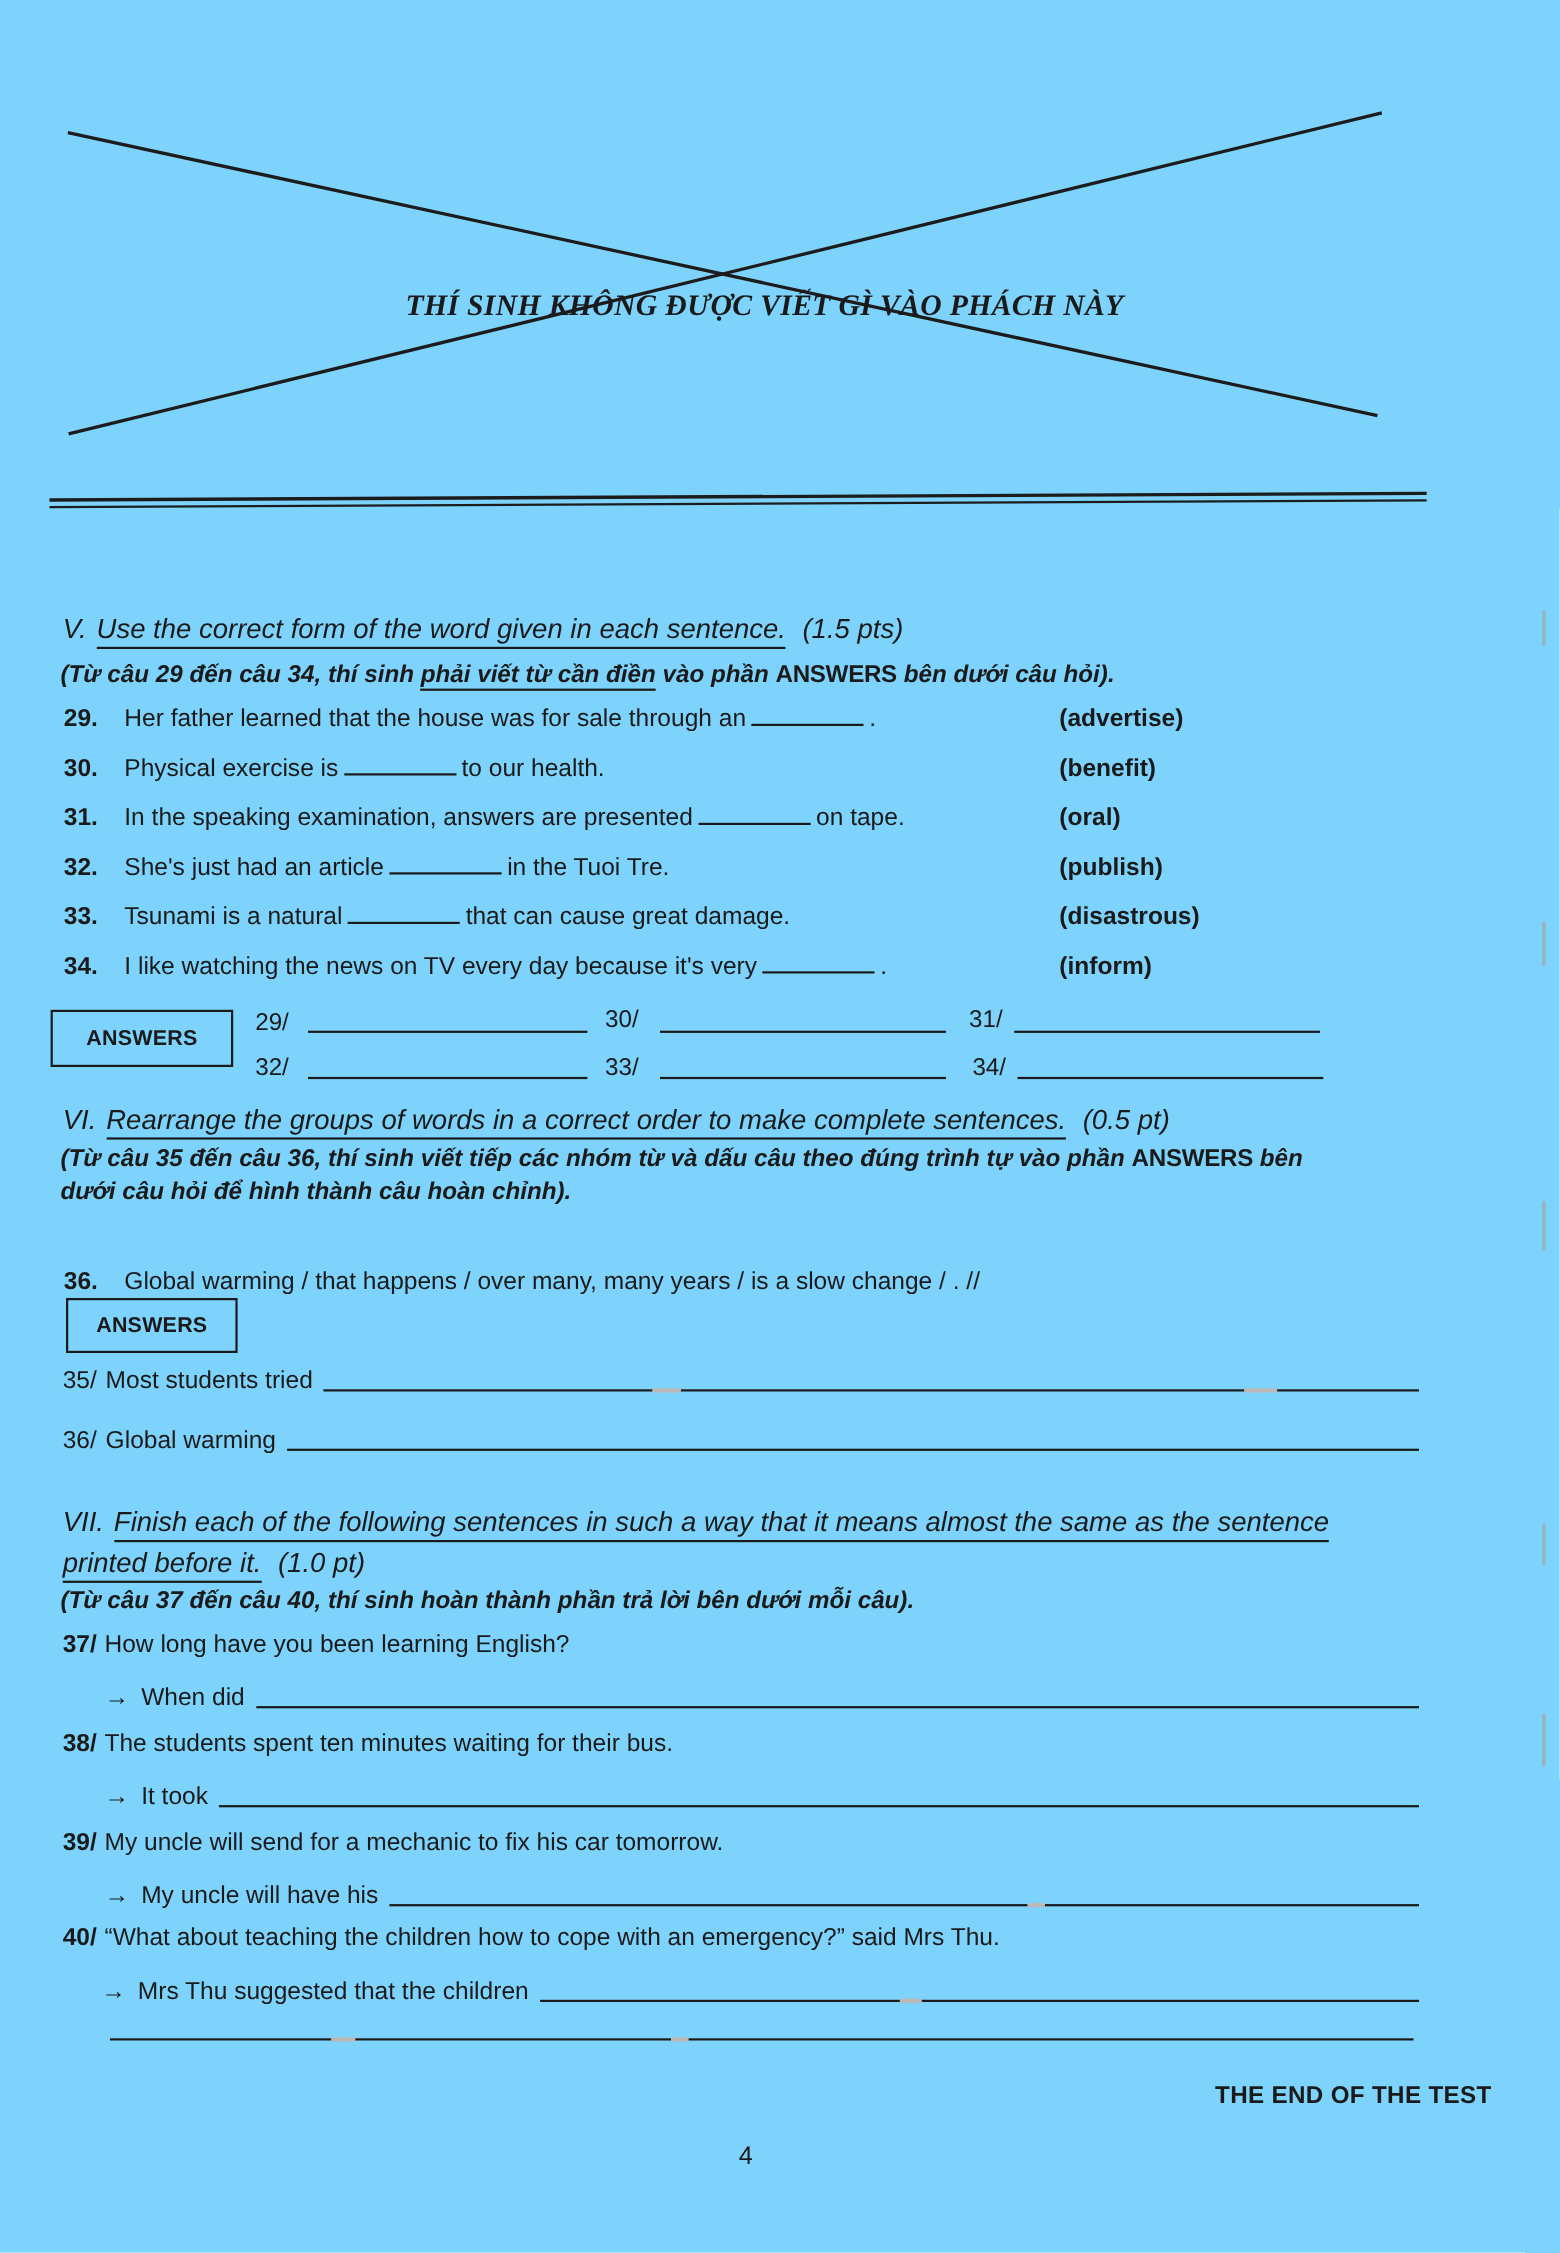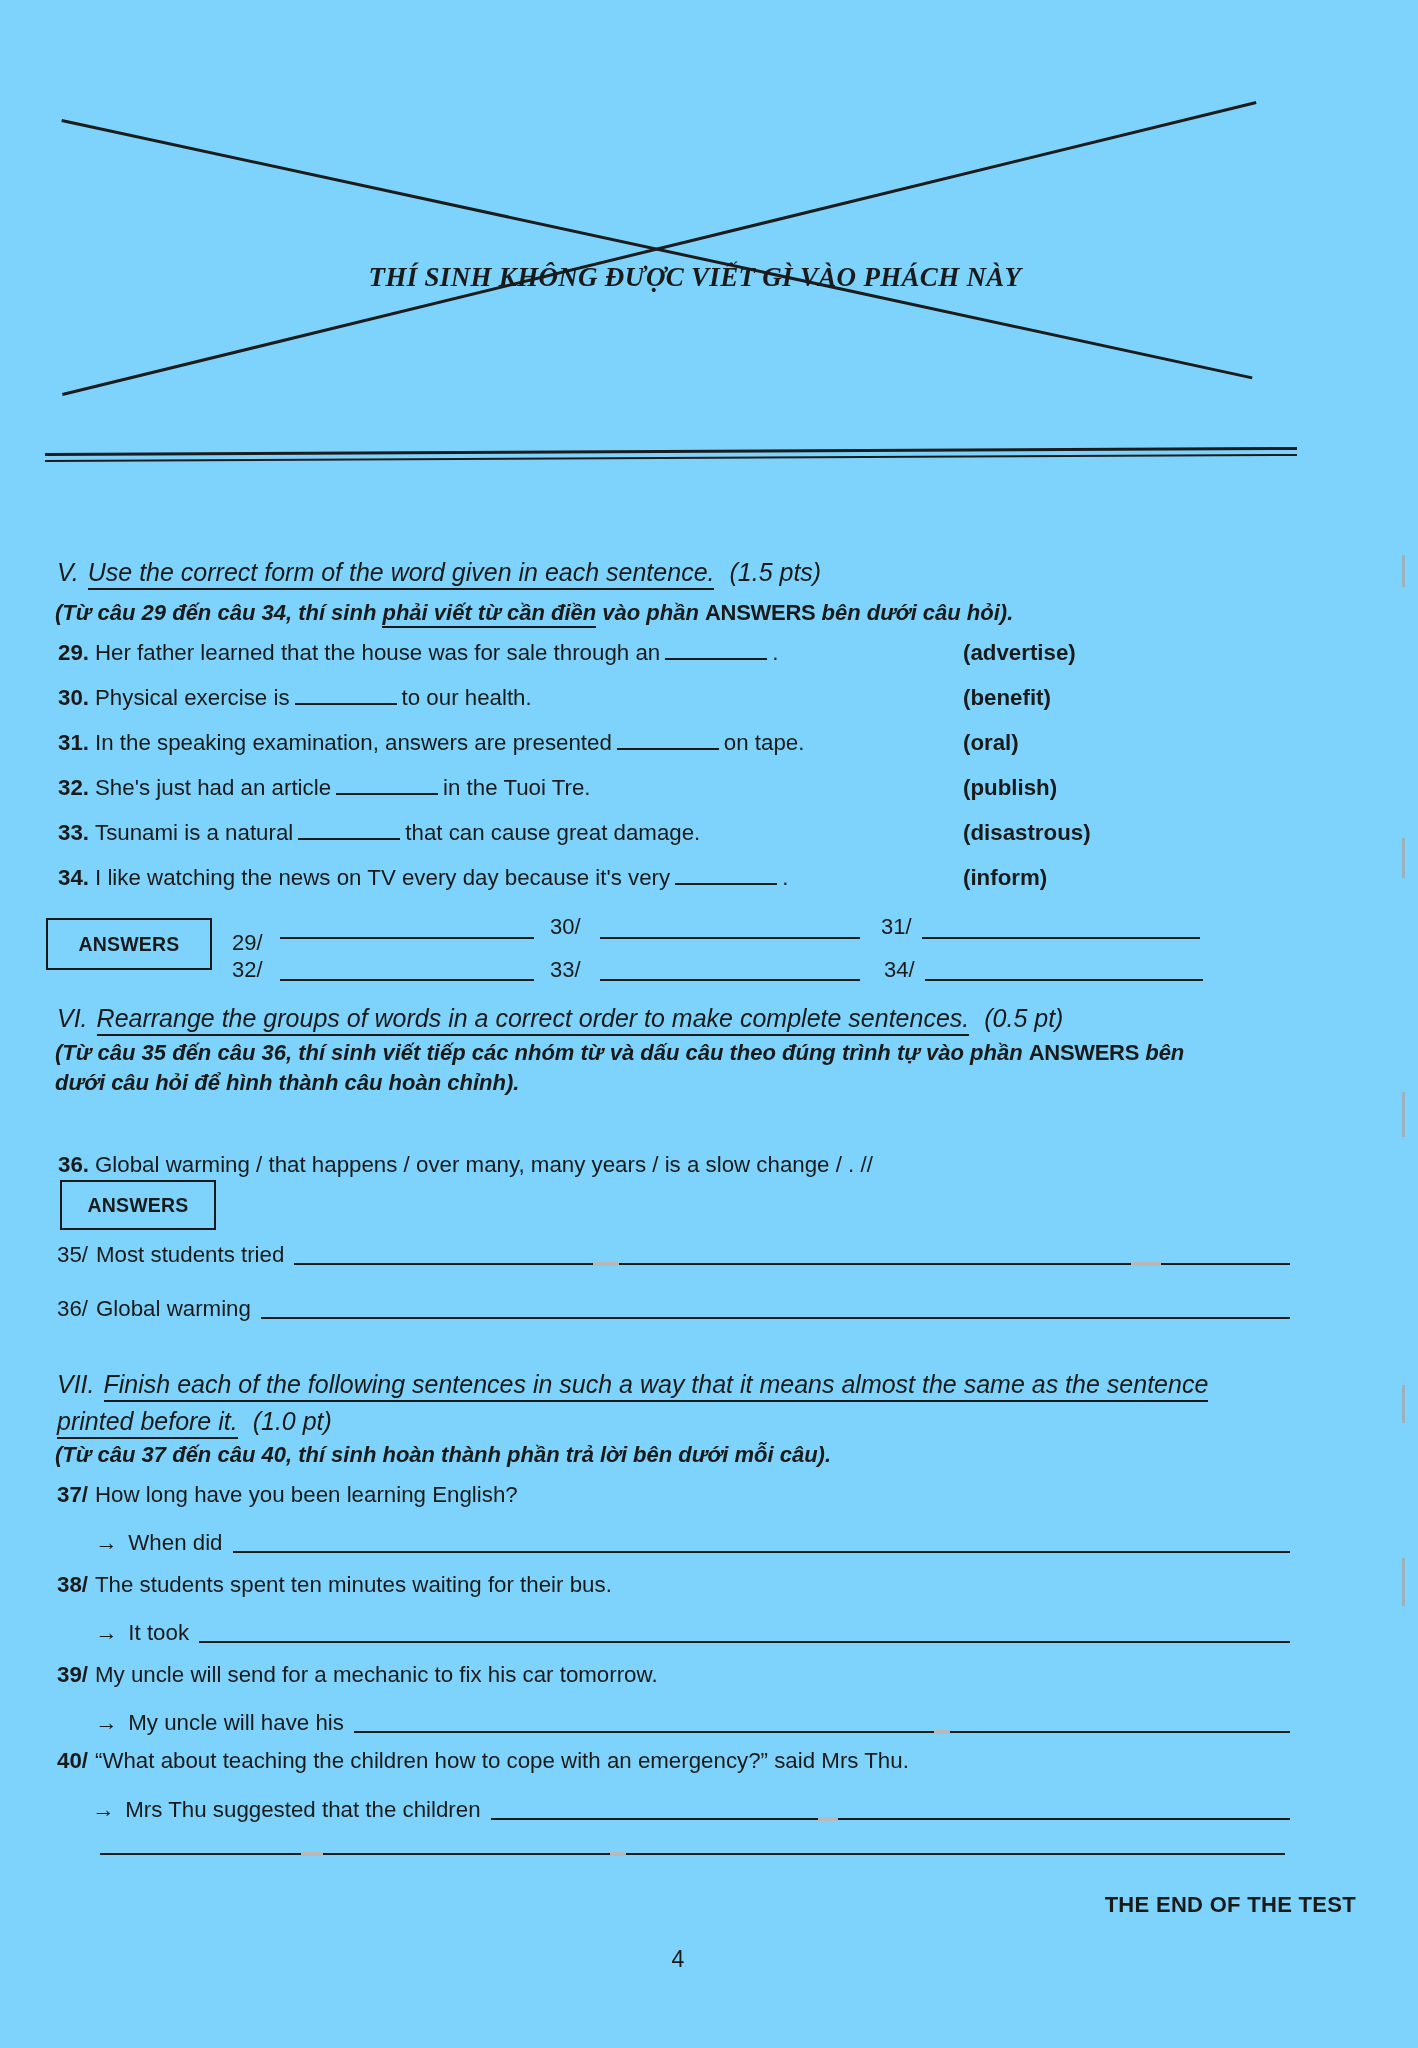--- a/index.html
+++ b/index.html
@@ -31,21 +31,21 @@
   
   .heading{position:absolute;left:57px;font-size:25px;font-weight:normal;font-style:italic;white-space:nowrap;line-height:37px;}
   .hnum{margin-right:9px;}
   .u{border-bottom:2.6px solid #1a1a1a;padding-bottom:2px;}
   .pts{margin-left:15px;}
   .vn{position:absolute;left:55px;font-size:22px;font-weight:bold;font-style:italic;line-height:30px;white-space:nowrap;}
   .vn .caps{font-style:normal;letter-spacing:-0.3px;}
   .u2{border-bottom:2.4px solid #1a1a1a;padding-bottom:1px;}
   
   .qrow{position:absolute;left:58px;font-size:22.3px;white-space:nowrap;}
-  .qn{font-weight:bold;margin-right:6px;}
+  .qn{font-weight:bold;margin-right:24px;}
   .blank{display:inline-block;width:102px;border-bottom:2.6px solid #1a1a1a;height:17px;margin:0 5px;}
   .hint{position:absolute;left:905px;font-weight:bold;}
   
   .ansv{position:absolute;left:0;top:908px;width:1418px;height:100px;font-size:22px;}
   .ansbox{
     position:absolute;border:2.6px solid #1a1a1a;
     display:flex;align-items:center;justify-content:center;
     font-weight:bold;font-size:19.5px;letter-spacing:.2px;font-style:normal;
   }
   .ansv .ansbox{left:46px;top:10px;width:162px;height:48px;}
@@ -110,21 +110,21 @@
     <span class="qn">33.</span><span>Tsunami is a natural</span><span class="blank"></span><span>that can cause great damage.</span>
     <span class="hint">(disastrous)</span>
   </div>
   <div class="qrow" style="top:865px">
     <span class="qn">34.</span><span>I like watching the news on TV every day because it's very</span><span class="blank"></span><span>.</span>
     <span class="hint">(inform)</span>
   </div>
 
   <div class="ansv">
     <div class="ansbox">ANSWERS</div>
-    <span class="slot" style="left:232px;top:22px">29/</span>
+    <span class="slot" style="left:232px;top:8px">29/</span>
     <div class="sline" style="left:280px;top:29px;width:254px"></div>
     <span class="slot" style="left:550px;top:6px">30/</span>
     <div class="sline" style="left:600px;top:29px;width:260px"></div>
     <span class="slot" style="left:881px;top:6px">31/</span>
     <div class="sline" style="left:922px;top:29px;width:278px"></div>
     <span class="slot" style="left:232px;top:49px">32/</span>
     <div class="sline" style="left:280px;top:71px;width:254px"></div>
     <span class="slot" style="left:550px;top:49px">33/</span>
     <div class="sline" style="left:600px;top:71px;width:260px"></div>
     <span class="slot" style="left:884px;top:49px">34/</span>

